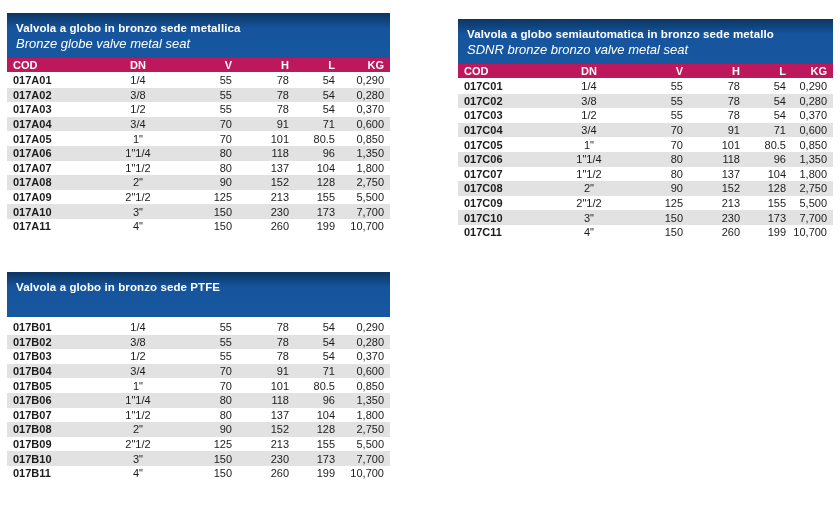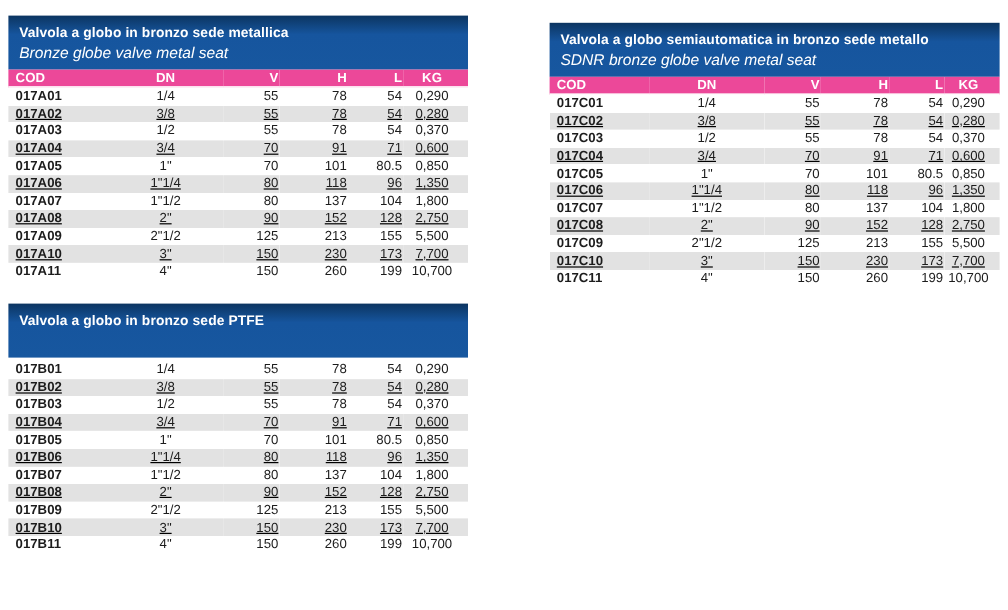--- a/index.html
+++ b/index.html
@@ -10,21 +10,21 @@
   body {
     position: relative;
     width: 840px;
     height: 508px;
     font-family: "Liberation Sans", sans-serif;
     overflow: hidden;
   }
   .tblock { position: absolute; }
   #table-metal { left: 7px;  top: 13px;  width: 383px; }
   #table-sdnr  { left: 458px; top: 19px; width: 375px; }
-  #table-ptfe  { left: 7px;  top: 253px; width: 383px; }
+  #table-ptfe  { left: 7px;  top: 272px; width: 383px; }
 
   .banner {
     height: 45px;
     box-sizing: border-box;
     padding: 8px 10px 0 9px;
     color: #ffffff;
     background: linear-gradient(180deg, #0c3561 0%, #16559e 35%, #17579f 100%);
   }
   .banner-title {
     font-size: 11.5px;
@@ -40,46 +40,46 @@
   }
 
   table {
     width: 100%;
     border-collapse: collapse;
     table-layout: fixed;
   }
   table.gapped { margin-top: 3px; }
 
   thead th {
-    background: #ec4899;
+    background: #be185d;
     color: #ffffff;
     font-size: 11px;
     font-weight: bold;
     height: 14px;
     padding: 0;
     border-bottom: 1px solid #ffffff;
     white-space: nowrap;
   }
   tbody td {
     font-size: 11px;
     color: #1c1c1c;
     height: 14.6px;
     padding: 0;
     white-space: nowrap;
     overflow: hidden;
   }
-  tbody tr.alt { background: #e2e2e2; text-decoration: underline; }
+  tbody tr.alt { background: #e2e2e2; }
 
   .c-cod { text-align: left;  padding-left: 6px;  width: 77px; }
   td.c-cod { font-weight: bold; }
   .c-dn  { text-align: center;  width: 96px; }
   .c-v   { text-align: right; width: 46px; padding-right: 1px; }
   .c-h   { text-align: right; width: 56px; padding-right: 1px; }
   .c-l   { text-align: right; width: 45px; padding-right: 1px; }
-  .c-kg  { text-align: center; padding-right: 6px; margin-top: 20px; }
+  .c-kg  { text-align: right; padding-right: 6px; margin-top: 20px; }
 </style>
 </head>
 <body>
 
 <div class="tblock" id="table-metal">
   <div class="banner">
     <div class="banner-title">Valvola a globo in bronzo sede metallica</div>
     <div class="banner-sub">Bronze globe valve metal seat</div>
   </div>
   <table>
@@ -182,21 +182,21 @@
           <td class="c-l">199</td>
           <td class="c-kg">10,700</td>
         </tr>
     </tbody>
   </table>
 </div>
 
 <div class="tblock" id="table-sdnr">
   <div class="banner">
     <div class="banner-title">Valvola a globo semiautomatica in bronzo sede metallo</div>
-    <div class="banner-sub">SDNR bronze globe valve metal seat</div>
+    <div class="banner-sub">SDNR bronze bronzo valve metal seat</div>
   </div>
   <table>
     <thead>
       <tr>
         <th class="c-cod">COD</th>
         <th class="c-dn">DN</th>
         <th class="c-v">V</th>
         <th class="c-h">H</th>
         <th class="c-l">L</th>
         <th class="c-kg">KG</th>

